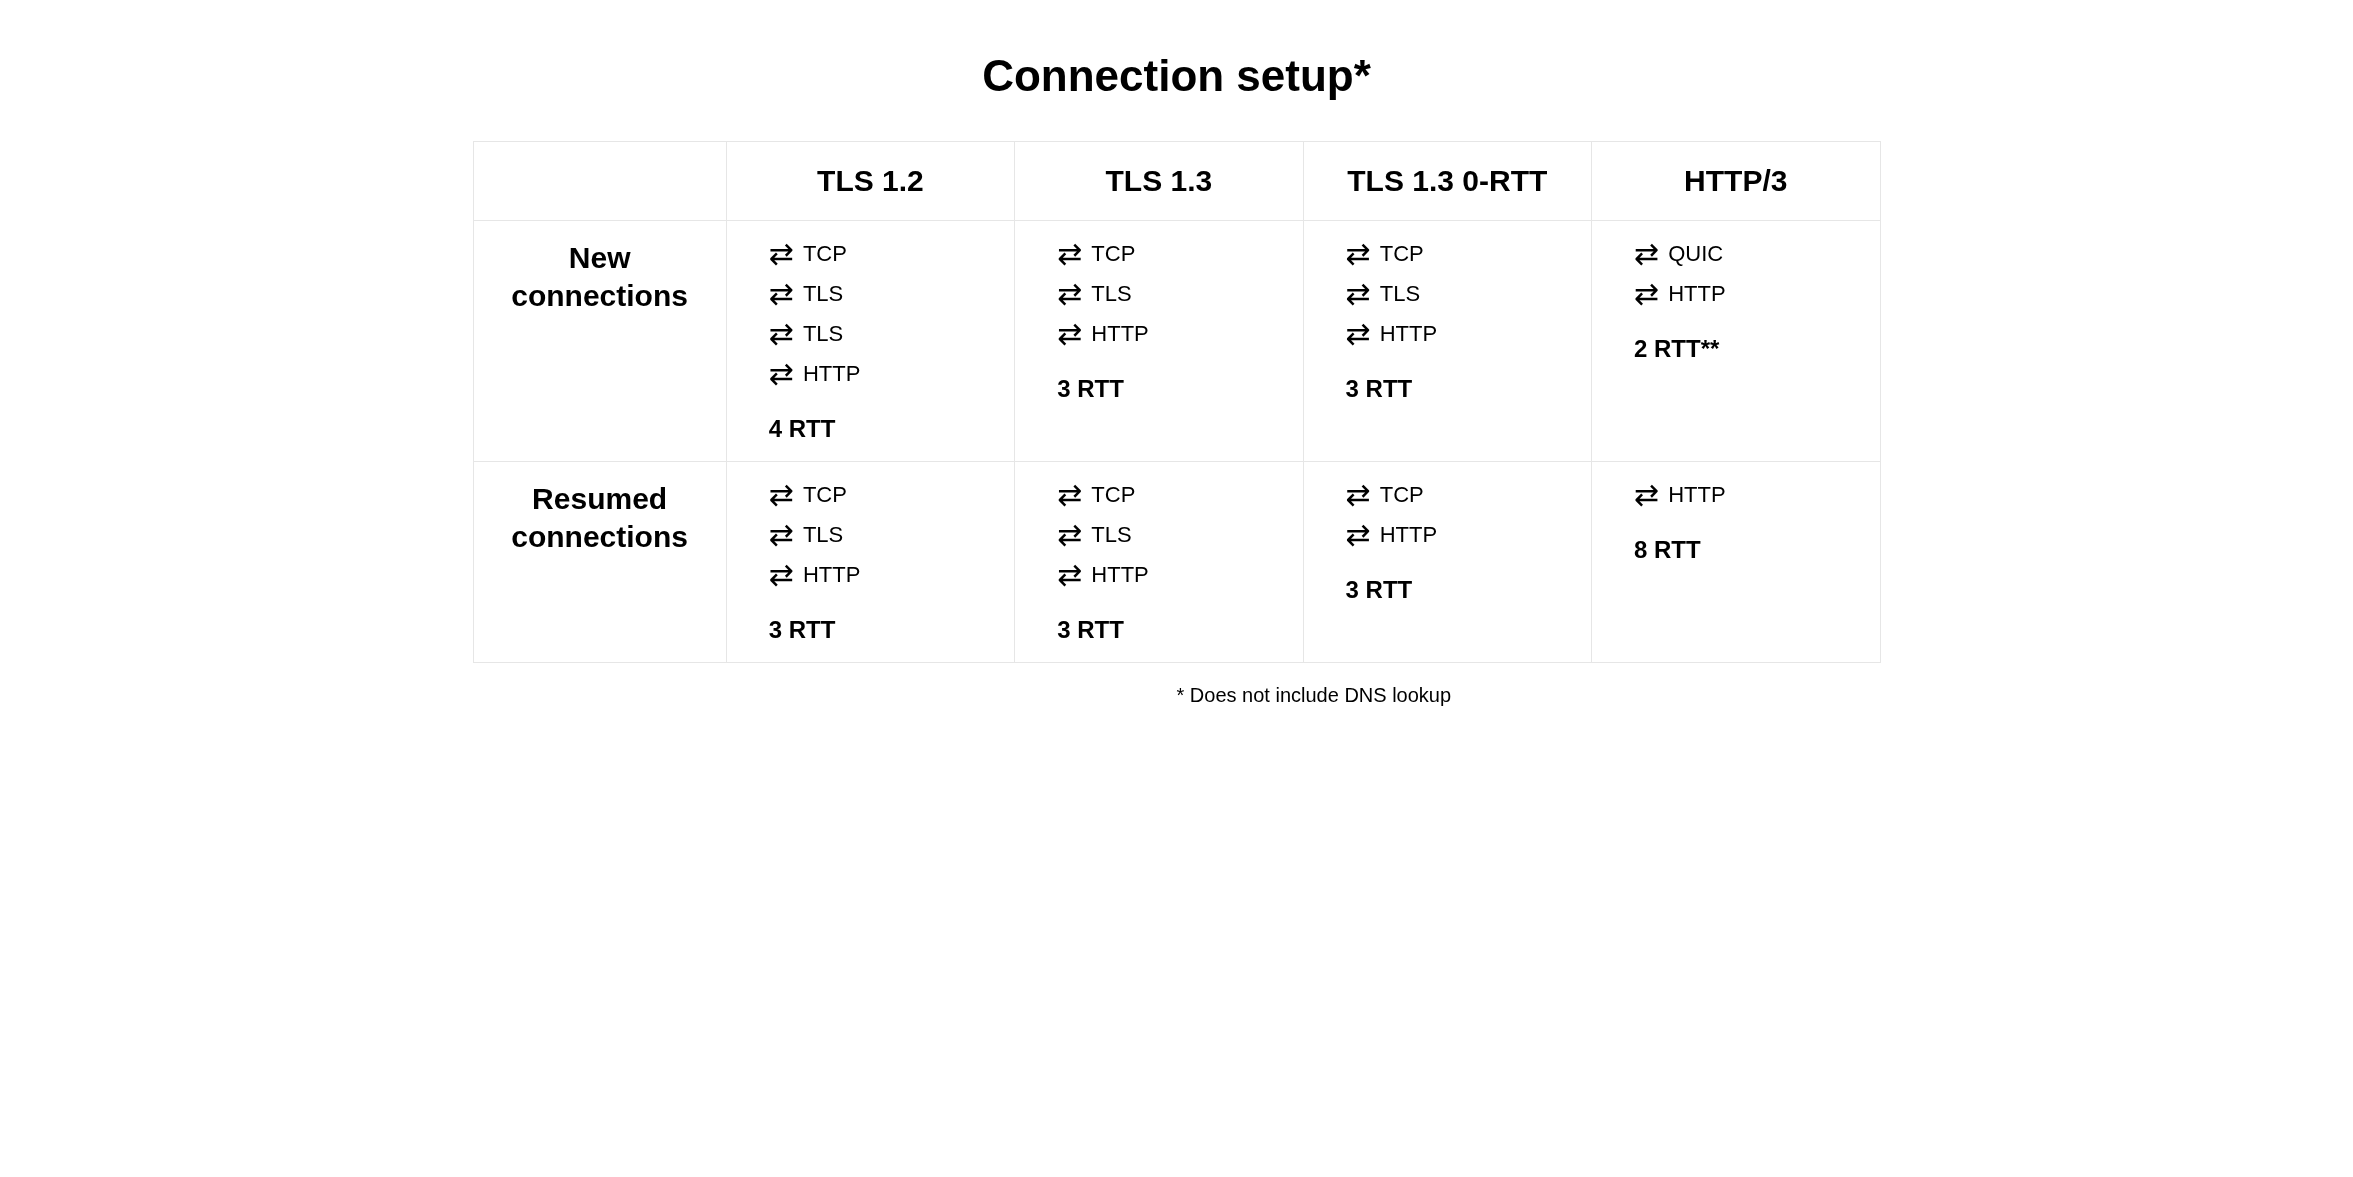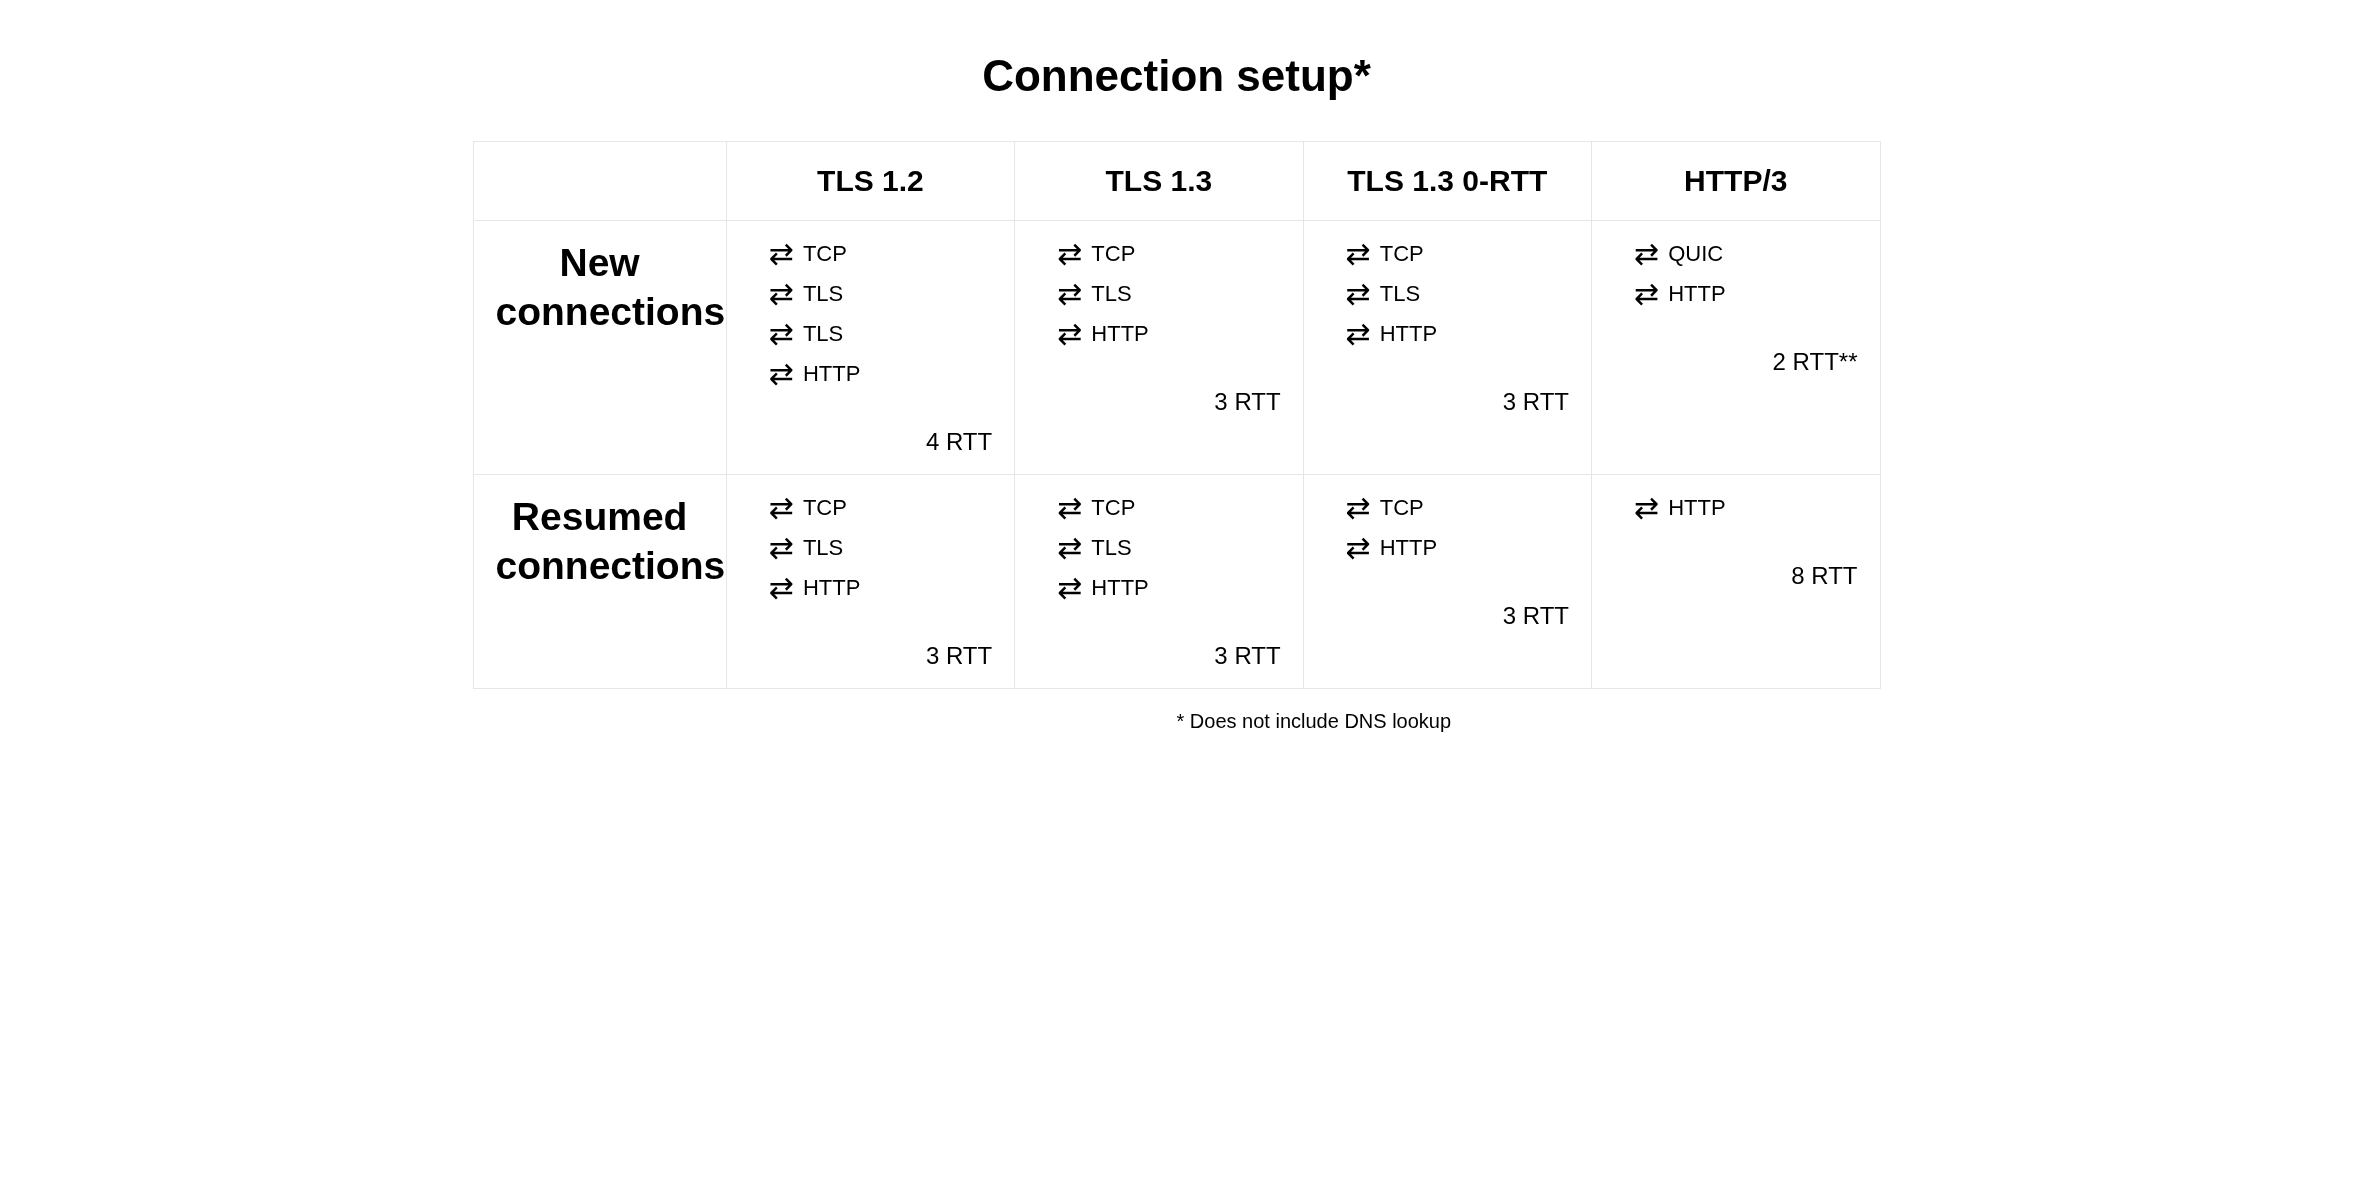--- a/index.html
+++ b/index.html
@@ -35,21 +35,21 @@
     font-size: 30px;
     font-weight: 700;
     text-align: center;
     padding: 22px 4px;
   }
   table.conn thead th.corner {
     border-top: 1px solid #e6e6e6;
     border-left: 1px solid #e6e6e6;
   }
   td.rowlabel {
-    font-size: 39px;
+    font-size: 30px;
     font-weight: 700;
     text-align: center;
     vertical-align: middle;
     line-height: 1.25;
   }
   .cell-inner {
     display: flex;
     flex-direction: column;
     align-items: flex-start;
     gap: 10px;
@@ -62,23 +62,23 @@
     gap: 10px;
     font-size: 22px;
   }
   .step .arrows {
     font-size: 30px;
     line-height: 1;
     letter-spacing: -1px;
   }
   .rtt {
     font-size: 24px;
-    font-weight: 400;
-    text-align: right;
-    margin-top: 29px;
+    font-weight: 700;
+    text-align: left;
+    margin-top: 16px;
     width: 100%;
   }
   .footnotes {
     width: 88%;
     margin: 18px auto 0 auto;
     padding-left: 44%;
     font-size: 20px;
     line-height: 1.4;
   }
 </style>

